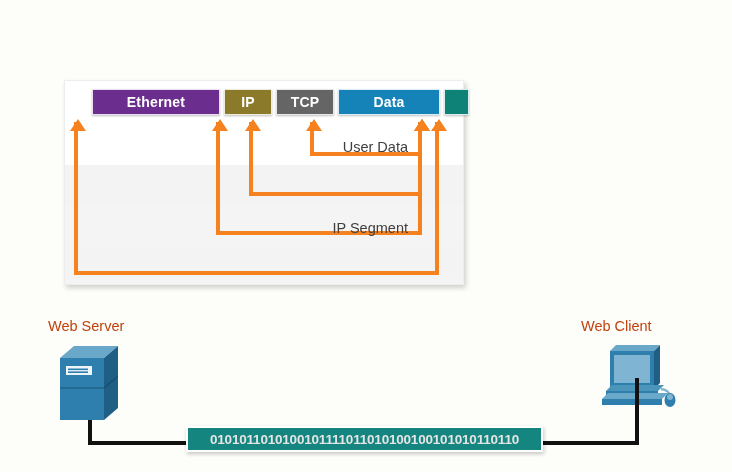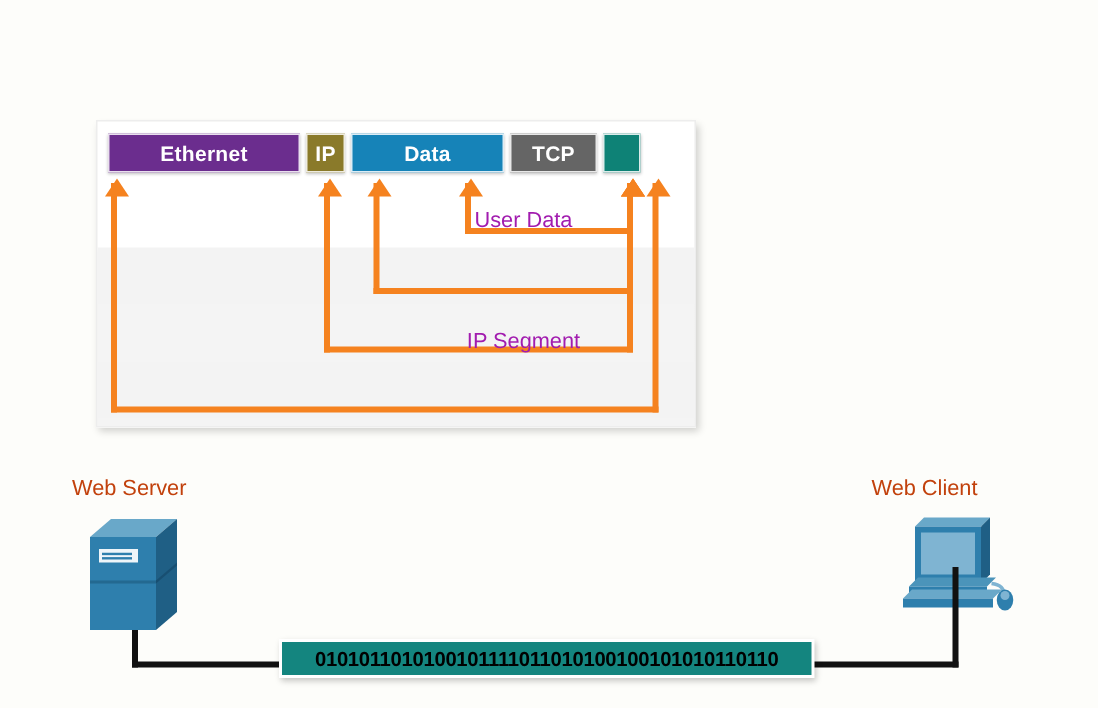--- a/index.html
+++ b/index.html
@@ -31,20 +31,21 @@
     z-index:6;
   }
   .pdu{
     display:flex;align-items:center;justify-content:center;
     color:#ffffff;font-size:14px;font-weight:bold;
     border:1px solid rgba(255,255,255,.85);
     box-sizing:border-box;
     box-shadow:0 1px 2px rgba(0,0,0,.25);
     letter-spacing:.2px;
     white-space:nowrap;
+    margin-left:20px;
   }
   .pdu.gap{margin-left:4px;}
 
   
   .bracket{
     position:absolute;
     border:4px solid #f5821f;
     box-sizing:border-box;
     border-top:none;
     z-index:3;
@@ -55,25 +56,24 @@
     border-left:8px solid transparent;
     border-right:8px solid transparent;
     border-bottom:12px solid #f5821f;
     z-index:4;
   }
 
   
   .brk-label{
     position:absolute;
     font-size:14.5px;
-    color:#a21caf;
+    color:#404040;
     white-space:nowrap;
     z-index:5;
-    text-align:center;
-    margin-left:20px;
+    text-align:right;
   }
 
   
   .node-label{
     position:absolute;
     font-size:14.5px;
     color:#c2410c;
     white-space:nowrap;
   }
 
@@ -86,21 +86,21 @@
     background:#ffffff;
     box-shadow:1px 2px 4px rgba(0,0,0,.22);
     padding:2px;
     box-sizing:border-box;
     z-index:8;
   }
   #binary-inner{
     width:100%;height:100%;
     background:#14857f;
     display:flex;align-items:center;justify-content:center;
-    color:#000000;font-size:13.5px;font-weight:bold;
+    color:#e5e5e5;font-size:13.5px;font-weight:bold;
     font-family:"Liberation Sans", sans-serif;
     letter-spacing:-0.2px;
     overflow:hidden;
   }
 
   svg.dev{position:absolute;overflow:visible;}
 </style>
 </head>
 <body>
 
@@ -108,28 +108,28 @@
 
   <div id="panel">
     <div class="band" style="top:84px;"></div>
     <div class="band" style="top:160px;"></div>
   </div>
 
   <div id="pdu-strip">
     <div class="pdu" style="background:#6b2d8e;width:128px;">
       <span>Ethernet</span>
     </div>
-    <div class="pdu gap" style="background:#8a7a2a;width:26px;">
+    <div class="pdu gap" style="background:#8a7a2a;width:48px;">
       <span>IP</span>
+    </div>
+    <div class="pdu gap" style="background:#656565;width:58px;">
+      <span>TCP</span>
     </div>
     <div class="pdu gap" style="background:#1683b8;width:102px;">
       <span>Data</span>
-    </div>
-    <div class="pdu gap" style="background:#656565;width:58px;">
-      <span>TCP</span>
     </div>
     <div class="pdu gap" style="background:#0e8276;width:25px;">
       <span></span>
     </div>
   </div>
 
   <div class="bracket" style="left:310px;top:122px;width:112px;height:34px;"></div>
   <div class="arrowhead" style="left:306px;top:119px;"></div>
   <div class="arrowhead" style="left:414px;top:119px;"></div>
   <div class="brk-label" style="left:250px;top:139px;width:158px;">User Data</div>

